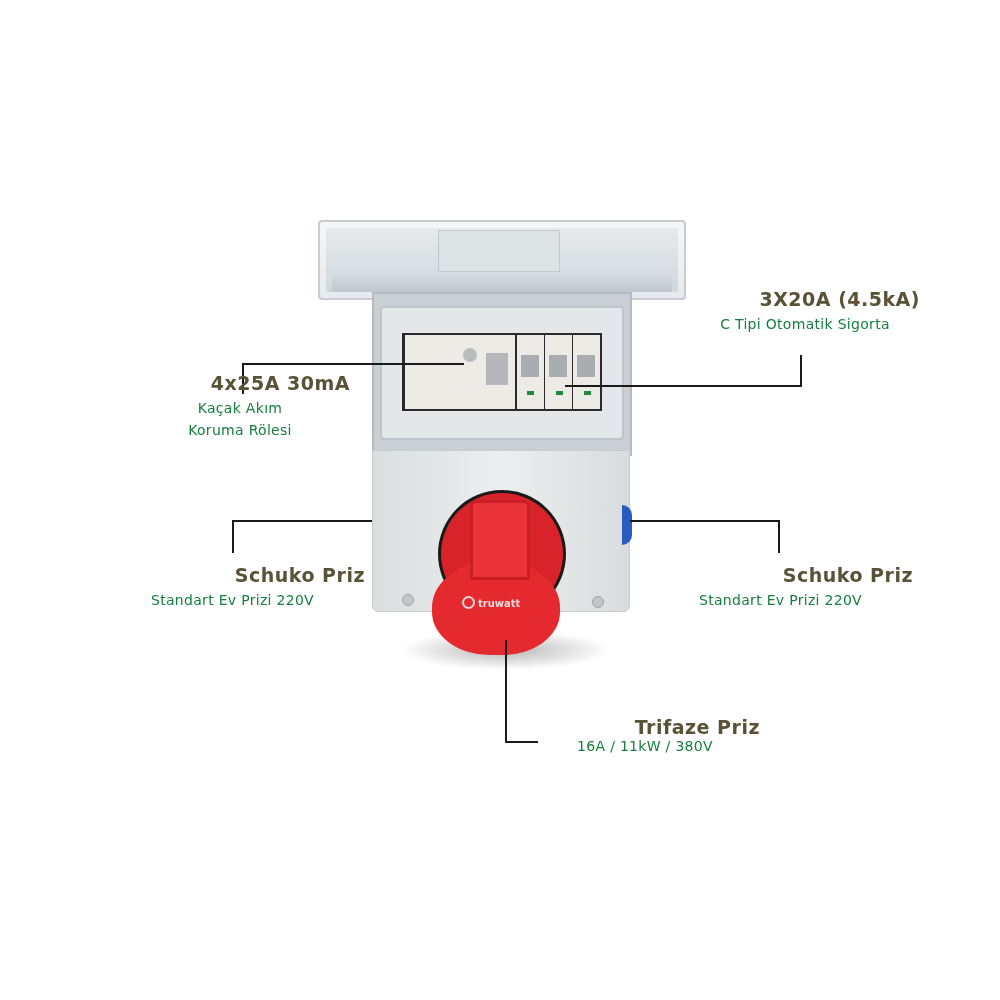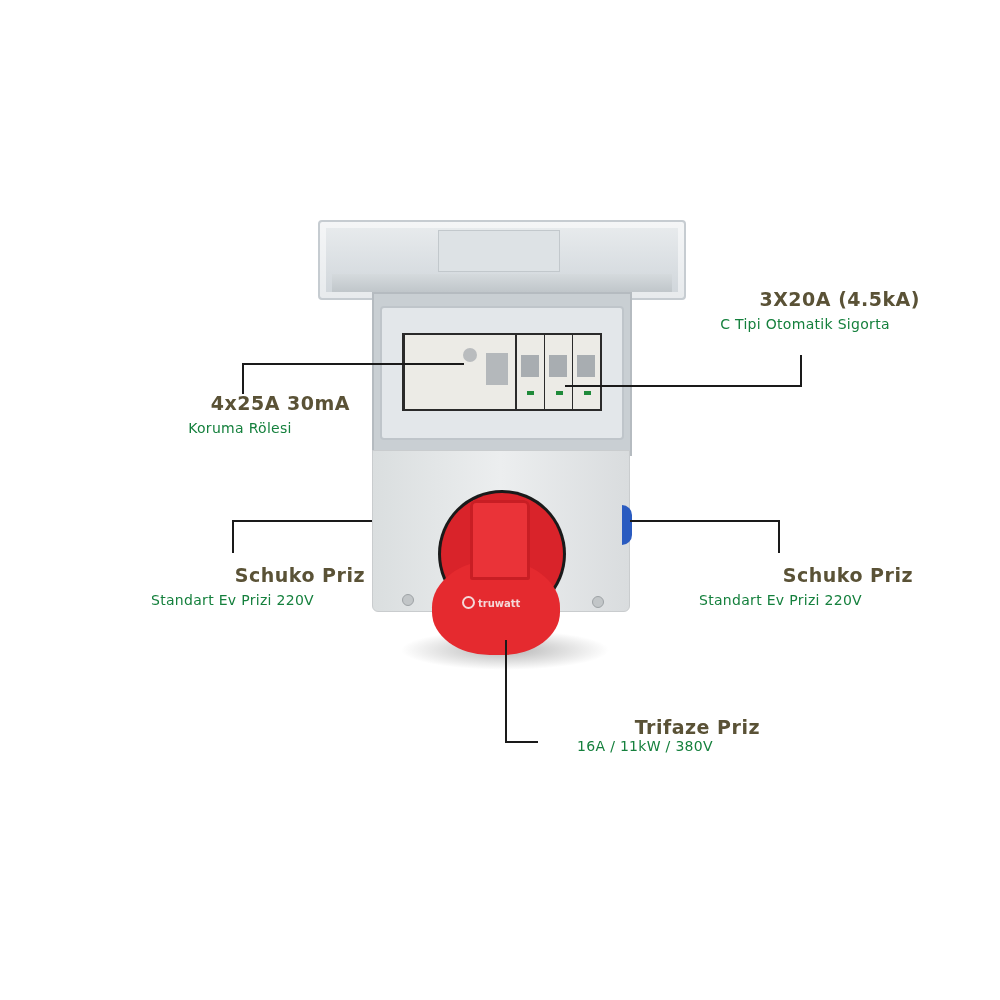--- a/index.html
+++ b/index.html
@@ -88,22 +88,23 @@
 <div class="line" style="left:778px;top:520px;width:2px;height:33px"></div>
 
 <div class="line" style="left:505px;top:640px;width:2px;height:103px"></div>
 <div class="line" style="left:505px;top:741px;width:33px;height:2px"></div>
 
 <div class="abs center" style="left:690px;top:288px;width:230px">
   <div class="title">3X20A (4.5kA)</div>
   <div class="sub" style="margin-top:6px">C Tipi Otomatik Sigorta</div>
 </div>
 
-<div class="abs center" style="left:130px;top:392px;width:220px">
+<div class="abs center" style="left:130px;top:372px;width:220px">
   <div class="title">4x25A 30mA</div>
+  <div class="sub" style="margin-top:6px">Kaçak Akım</div>
   <div class="sub" style="margin-top:6px">Koruma Rölesi</div>
 </div>
 
 <div class="abs center" style="left:100px;top:564px;width:265px">
   <div class="title">Schuko Priz</div>
   <div class="sub" style="margin-top:6px">Standart Ev Prizi 220V</div>
 </div>
 
 <div class="abs center" style="left:648px;top:564px;width:265px">
   <div class="title">Schuko Priz</div>

